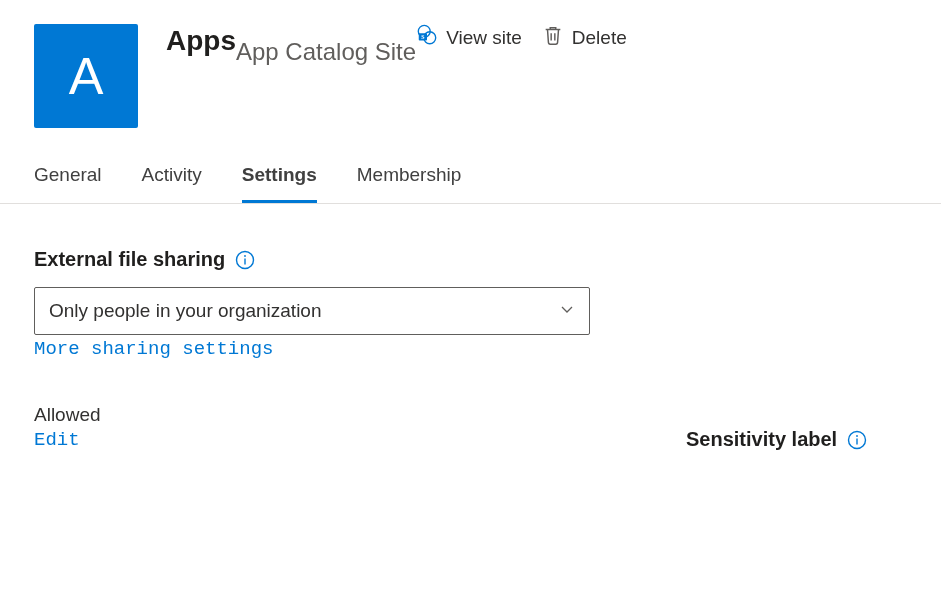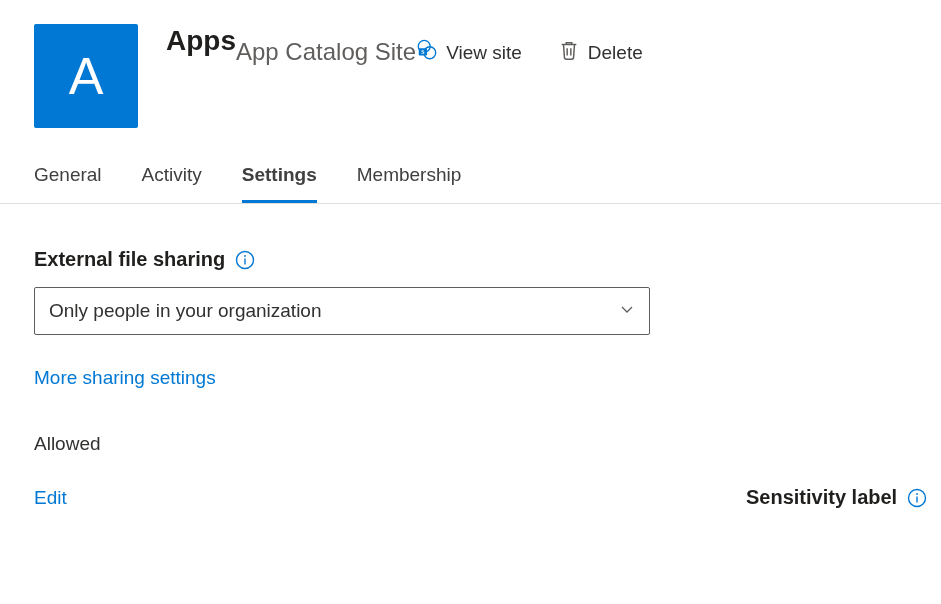--- a/index.html
+++ b/index.html
@@ -6,38 +6,38 @@
     body { font-family: "Segoe UI", Arial, sans-serif; color: #323130; background: #fff; width: 941px; }
     .header { display: flex; align-items: flex-start; padding: 24px 34px 0 34px; }
     .site-logo {
       width: 104px; height: 104px; background: #0078d4; color: #fff;
       display: flex; align-items: center; justify-content: center;
       font-size: 52px; font-weight: 400; flex-shrink: 0; border-radius: 2px;
     }
     .header-meta { margin-left: 28px; display: flex; }
     .site-title { font-size: 28px; font-weight: 700; color: #201f1e; line-height: 1.1; margin-top:2px; }
     .site-subtitle { font-size: 24px; color: #605e5c; margin-top: 14px; }
-    .header-actions { display: flex; align-items: flex-end; gap: 36px; margin-top: 0; }
+    .header-actions { display: flex; align-items: flex-start; gap: 20px; margin-top: 0; }
     .header-action { display: flex; align-items: center; gap: 8px; cursor: pointer; font-size: 19px; color: #323130; }
     .header-action svg { width: 22px; height: 22px; }
     .tabs { display: flex; gap: 40px; padding: 36px 34px 0 34px; border-bottom: 1px solid #e1dfdd; }
     .tab { font-size: 19px; color: #404040; padding-bottom: 14px; cursor: pointer; border-bottom: 3px solid transparent; }
     .tab.active { font-weight: 600; border-bottom-color: #0078d4; }
     .content { display: flex; padding: 44px 34px 0 34px; gap: 96px; align-items: flex-end; }
     .col { flex: 0 0 auto; }
     .section-title-row { display: flex; align-items: center; gap: 10px; }
     .section-title { font-size: 20px; font-weight: 700; color: #201f1e; }
     .info-icon { width: 20px; height: 20px; color: #0078d4; cursor: pointer; flex-shrink:0; }
     .select-wrap {
-      margin-top: 16px; width: 616px; height: 48px; border: 1px solid #605e5c;
+      margin-top: 16px; width: 556px; height: 48px; border: 1px solid #605e5c;
       border-radius: 2px; display: flex; align-items: center; justify-content: space-between;
       padding: 0 14px; cursor: pointer; font-size: 19px; background:#fff;
     }
     .chevron { width: 16px; height: 16px; }
-    .link { color: #0078d4; font-size: 19px; cursor: pointer; margin-top: 32px; display: inline-block; }
+    .link { color: #0078d4; font-size: 19px; cursor: pointer; margin-top: 3px; display: inline-block; font-family: Liberation Mono, monospace; }
     .value-text { font-size: 19px; color: #323130; margin-top: 10px; }
     .section2 { margin-top: 44px; }
   </style>
 </head>
 <body>
 
 <div class="header">
   <div class="site-logo">
     <span>A</span>
   </div>

